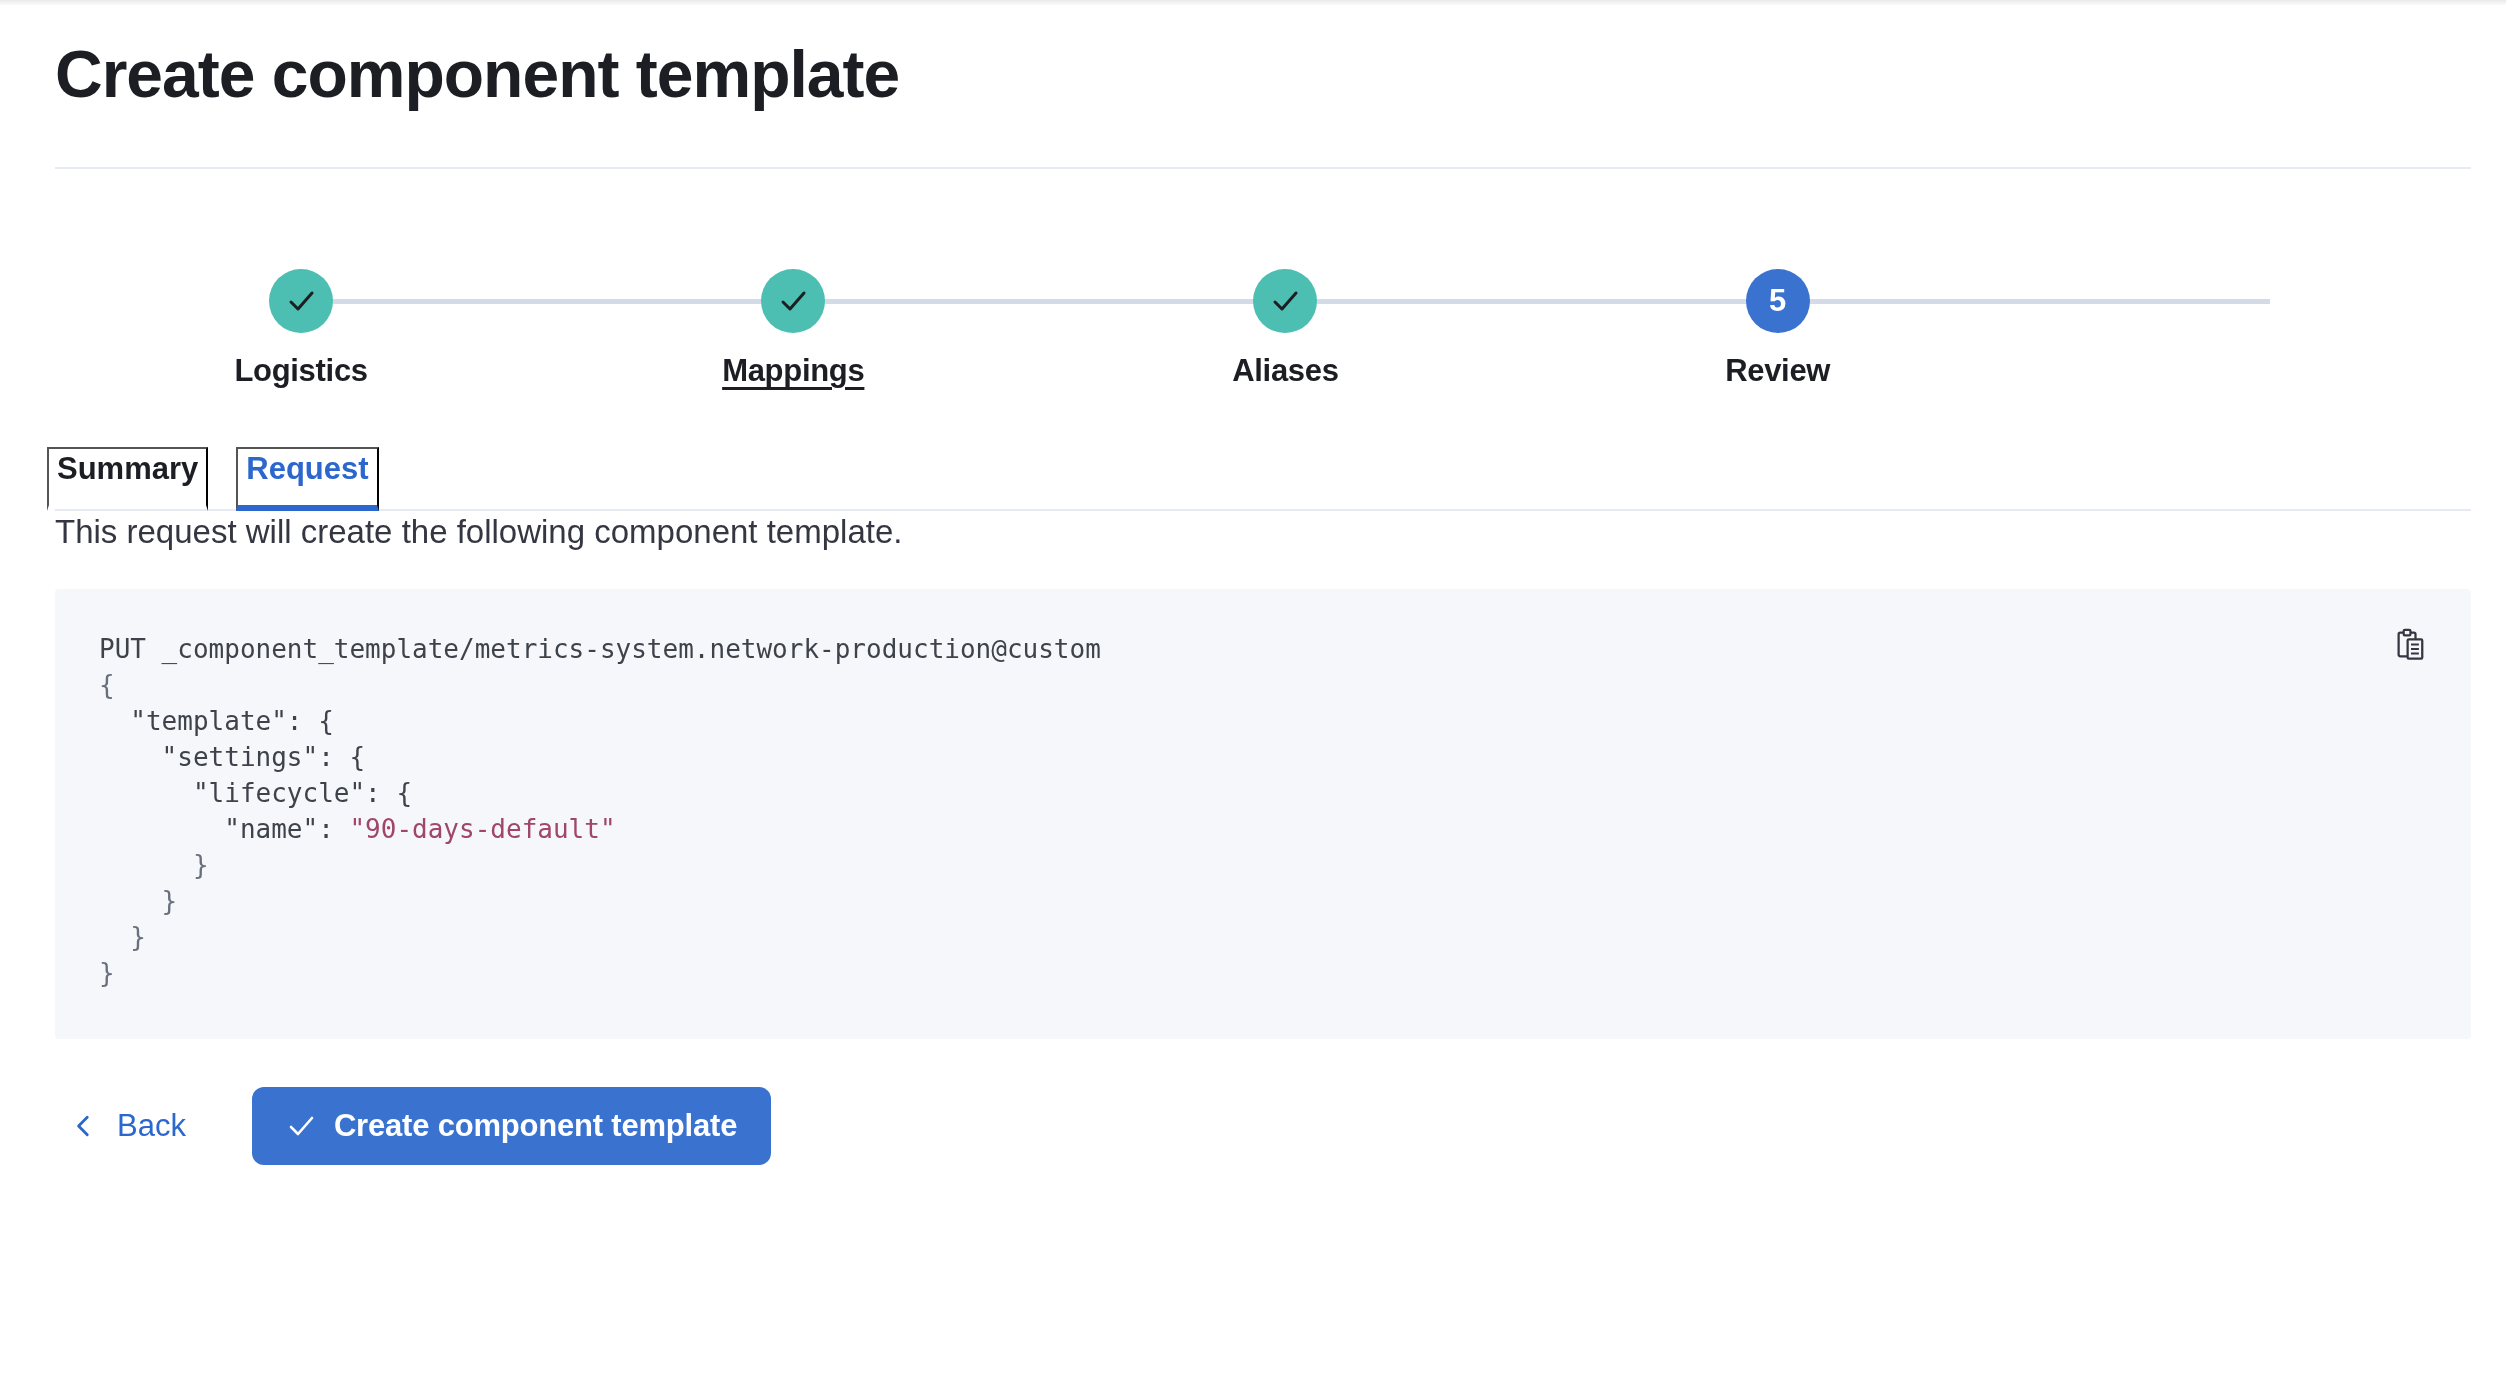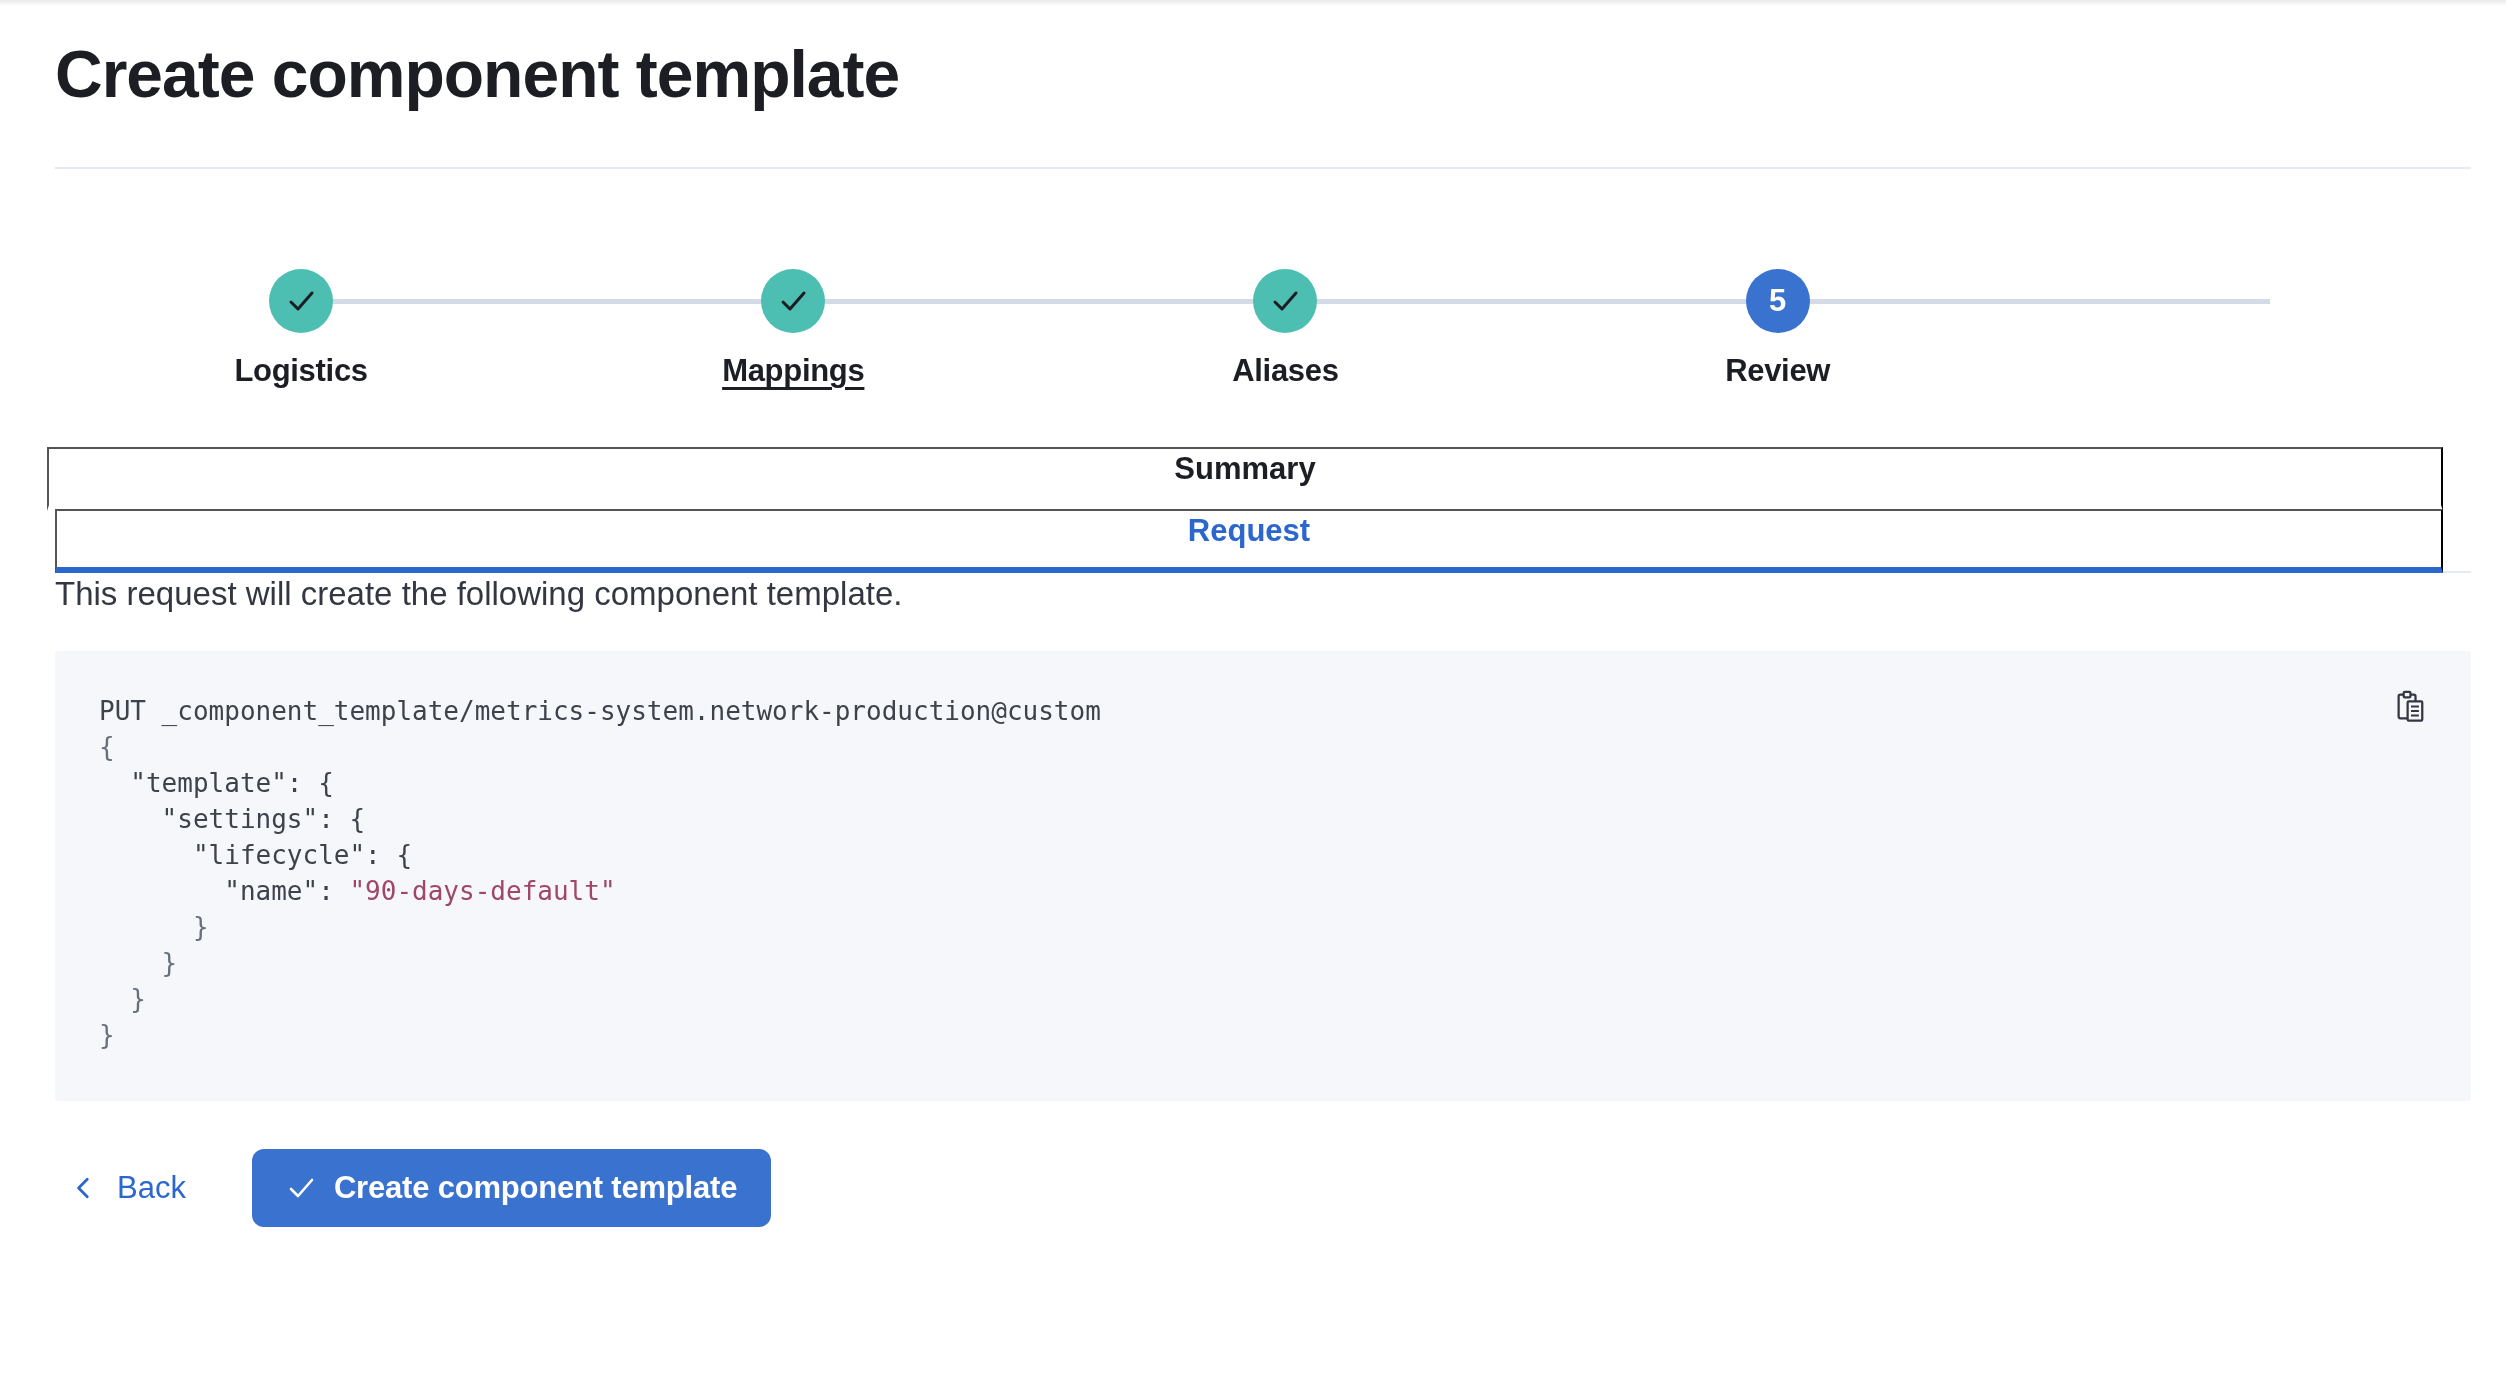--- a/index.html
+++ b/index.html
@@ -79,21 +79,20 @@
     font-weight: 700;
     letter-spacing: -0.8px;
     color: var(--text-primary, #1C1E24);
   }
 
   
   .tabs {
     margin-top: 58px;
     display: flex;
     border-bottom: 2px solid var(--divider, #E6EAF2);
-    flex-direction: column;
   }
   .tab {
     font-size: 31px;
     font-weight: 700;
     line-height: 40px;
     padding: 0 8px 16px;
     margin-right: 28px;
     margin-bottom: -2px;
     border-bottom: 6px solid transparent;
     color: var(--text-primary, #1C1E24);

